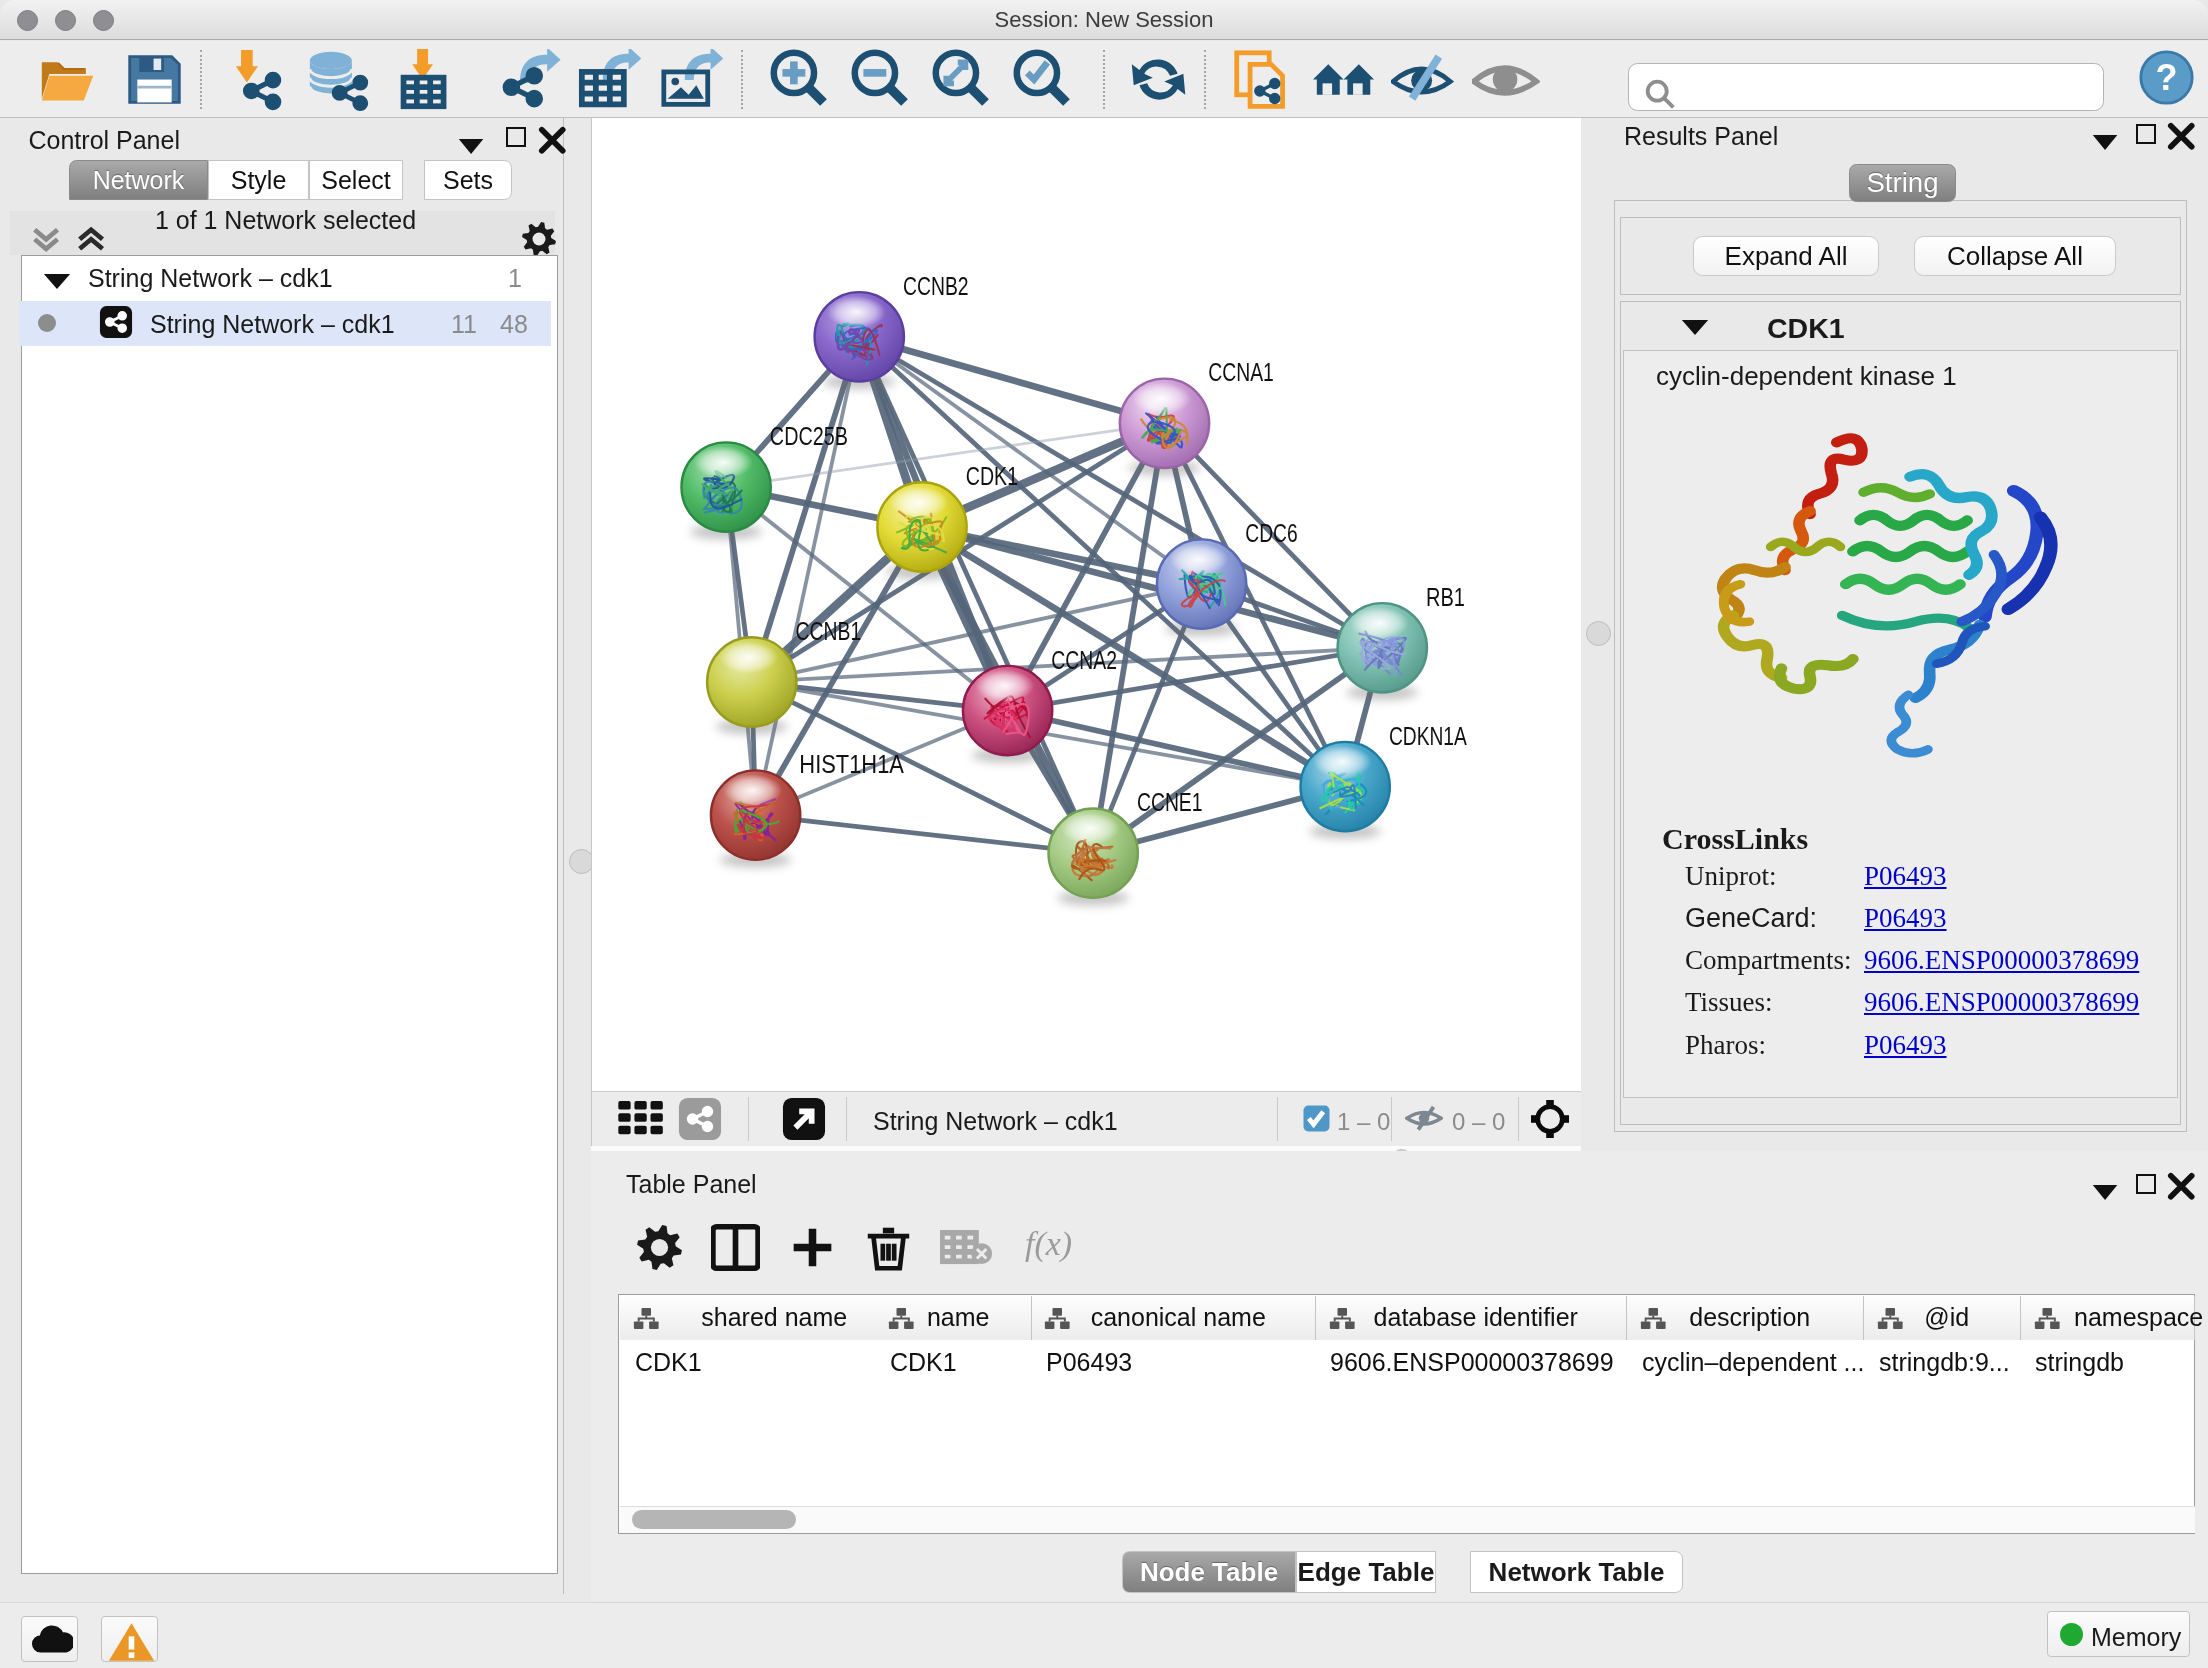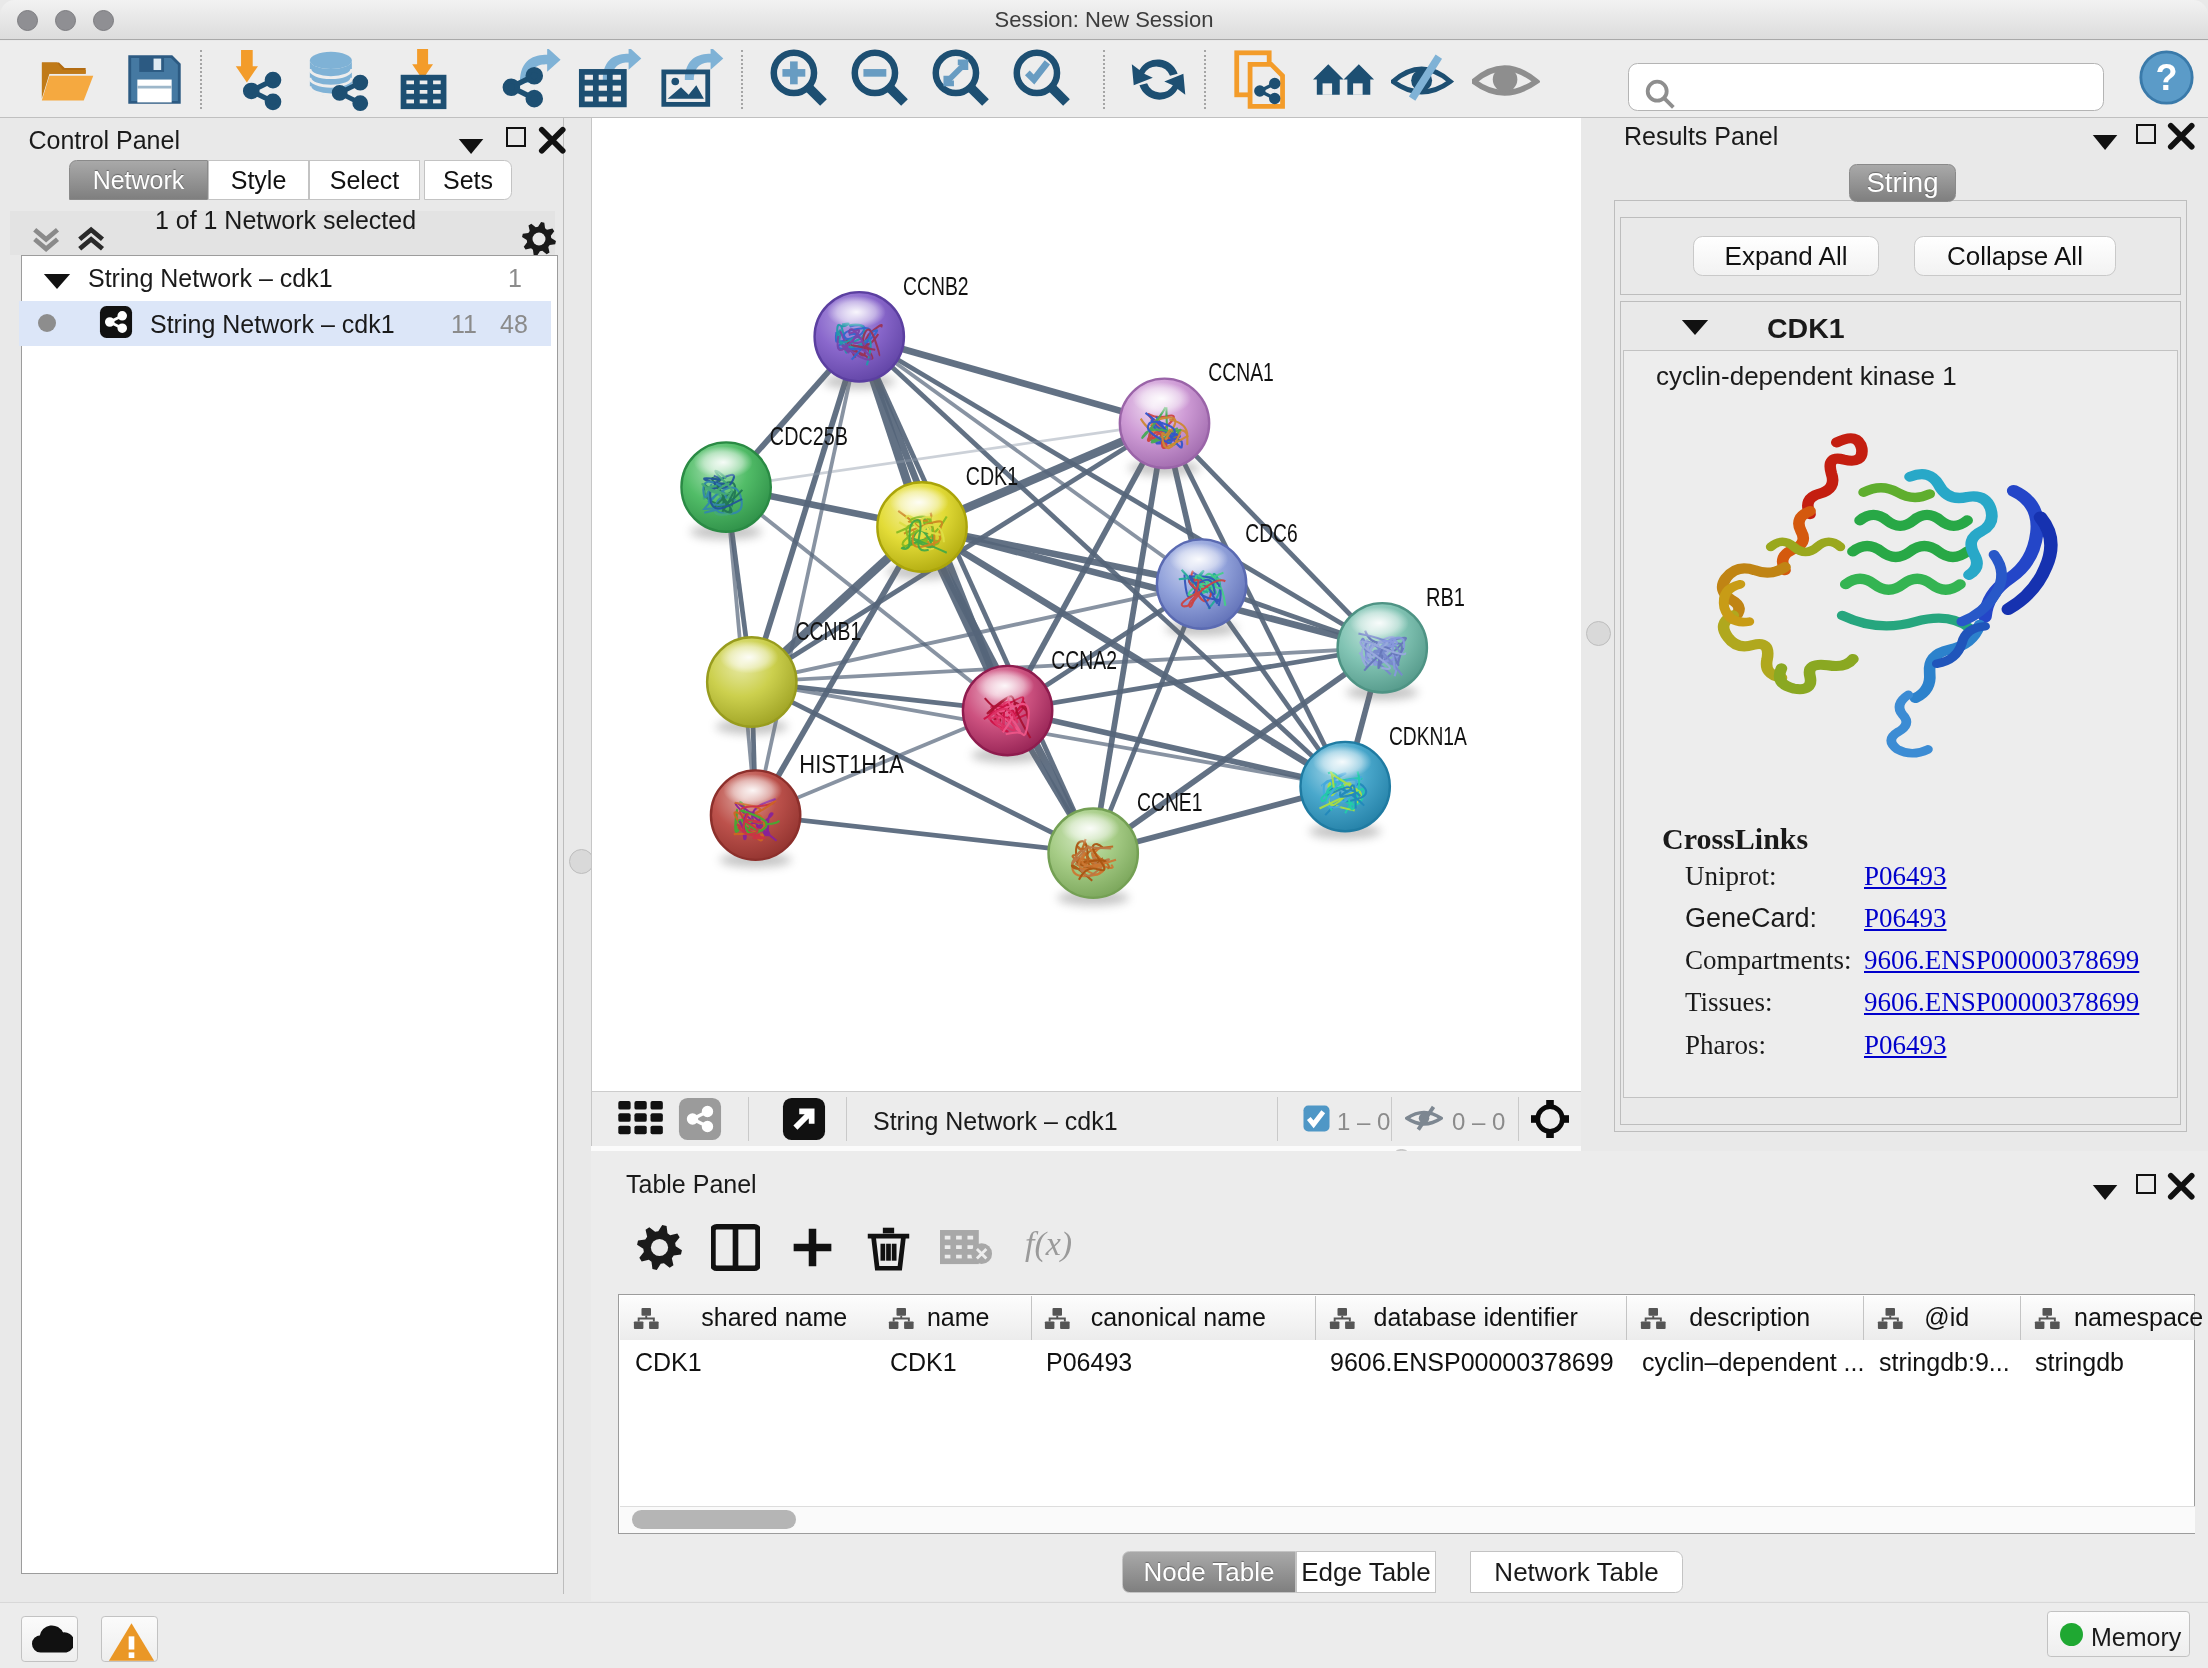--- a/index.html
+++ b/index.html
@@ -29,21 +29,21 @@
 .cbsep{top:5.7px;height:44px;width:0;border-left:1.9px solid #c9c9c9;}
 
 #rpanel{left:1617px;top:118px;width:592px;height:1033px;background:#e9e9e9;}
 .rbox{border:1.9px solid #bdbdbd;background:#e9e9e9;}
 .btn{background:linear-gradient(#ffffff,#f2f2f2);border:1.9px solid #c9c9c9;border-radius:9.5px;font-size:26px;text-align:center;color:#111;}
 
 #tpanel{left:591px;top:1151px;width:1618px;height:450px;background:#ececec;}
 #ttable{left:618px;top:1294px;width:1577px;height:240px;background:#fff;border:1.9px solid #9c9c9c;}
 .th{border-right:1.9px solid #c4c4c4;font-size:25px;color:#111;height:44px;background:linear-gradient(#fdfdfd,#ececec);}
 .td{font-size:25px;color:#111;}
-.ttab{height:42px;border:1px solid #c3c3c3;background:#fff;font-size:26px;text-align:center;line-height:40px;}
+.ttab{height:42px;border:1px solid #c3c3c3;background:#fff;font-size:26px;text-align:center;line-height:40px;font-weight:bold;}
 
 #sbar{left:0;top:1602px;width:2208px;height:67px;background:#ececec;border-top:1.9px solid #d8d8d8;}
 .sbtn{top:1616px;width:57px;height:46px;background:linear-gradient(#fbfbfb,#eeeeee);border:1.9px solid #c2c2c2;border-radius:3.8px;}
 .link{color:#0000cc;text-decoration:underline;}
 </style></head><body>
 <div id="titlebar" class="abs"></div>
 <div class="tl abs" style="left:17px"></div>
 <div class="tl abs" style="left:55px"></div>
 <div class="tl abs" style="left:93px"></div>
 <div id="title" class="abs">Session: New Session</div>
@@ -212,21 +212,21 @@
 <div class="abs phead" style="left:28.5px;top:126px">Control Panel</div>
 <svg class="abs" style="left:455px;top:133px" width="34" height="25" viewBox="0 0 36 26">
     <path d="M4 6 L30 6 L17 22 Z" fill="#111"></path>
   </svg>
 <div class="abs" style="left:506px;top:127px;width:20px;height:20px;border:2.9px solid #111"></div>
 <svg class="abs" style="left:538px;top:126px" width="28.5" height="28.5" viewBox="0 0 30 30">
     <path d="M4 4 L26 26 M26 4 L4 26" stroke="#111" stroke-width="6" stroke-linecap="round"></path>
   </svg>
 <div class="abs tab tabsel" style="left:69px;width:139px;border-radius:7.6px 0 0 0;top:160px">Network</div>
 <div class="abs tab" style="left:208px;width:101px;top:160px">Style</div>
-<div class="abs tab" style="left:309px;width:111px;top:160px">Select</div>
+<div class="abs tab" style="left:309px;width:94px;top:160px">Select</div>
 <div class="abs tab" style="left:424px;width:88px;border-radius:0 7.6px 7.6px 0;top:160px">Sets</div>
 <div id="netbar" class="abs"></div>
 <svg class="abs" style="left:28.5px;top:226px" width="38" height="28.5" viewBox="0 0 40 30">
     <g stroke="#8a8a8a" stroke-width="5" fill="none">
       <path d="M6 4 L18 14 L30 4"></path>
       <path d="M6 14 L18 24 L30 14"></path>
     </g>
   </svg>
 <svg class="abs" style="left:74px;top:226px" width="38" height="28.5" viewBox="0 0 40 30">
     <g stroke="#2a2a2a" stroke-width="5" fill="none">

